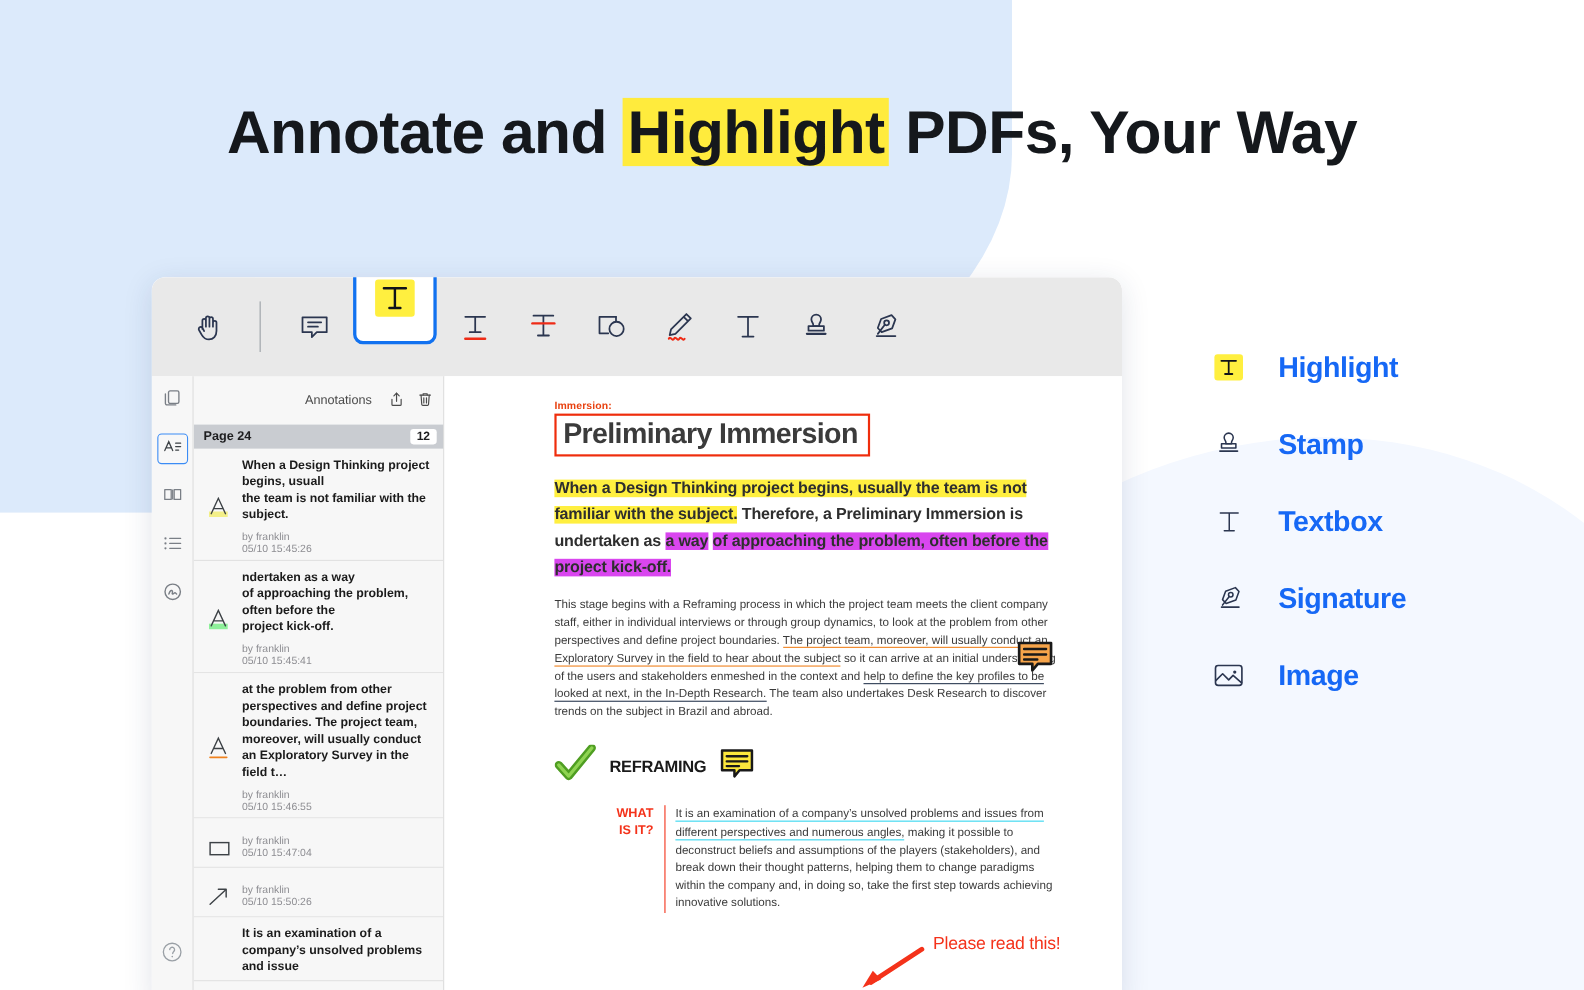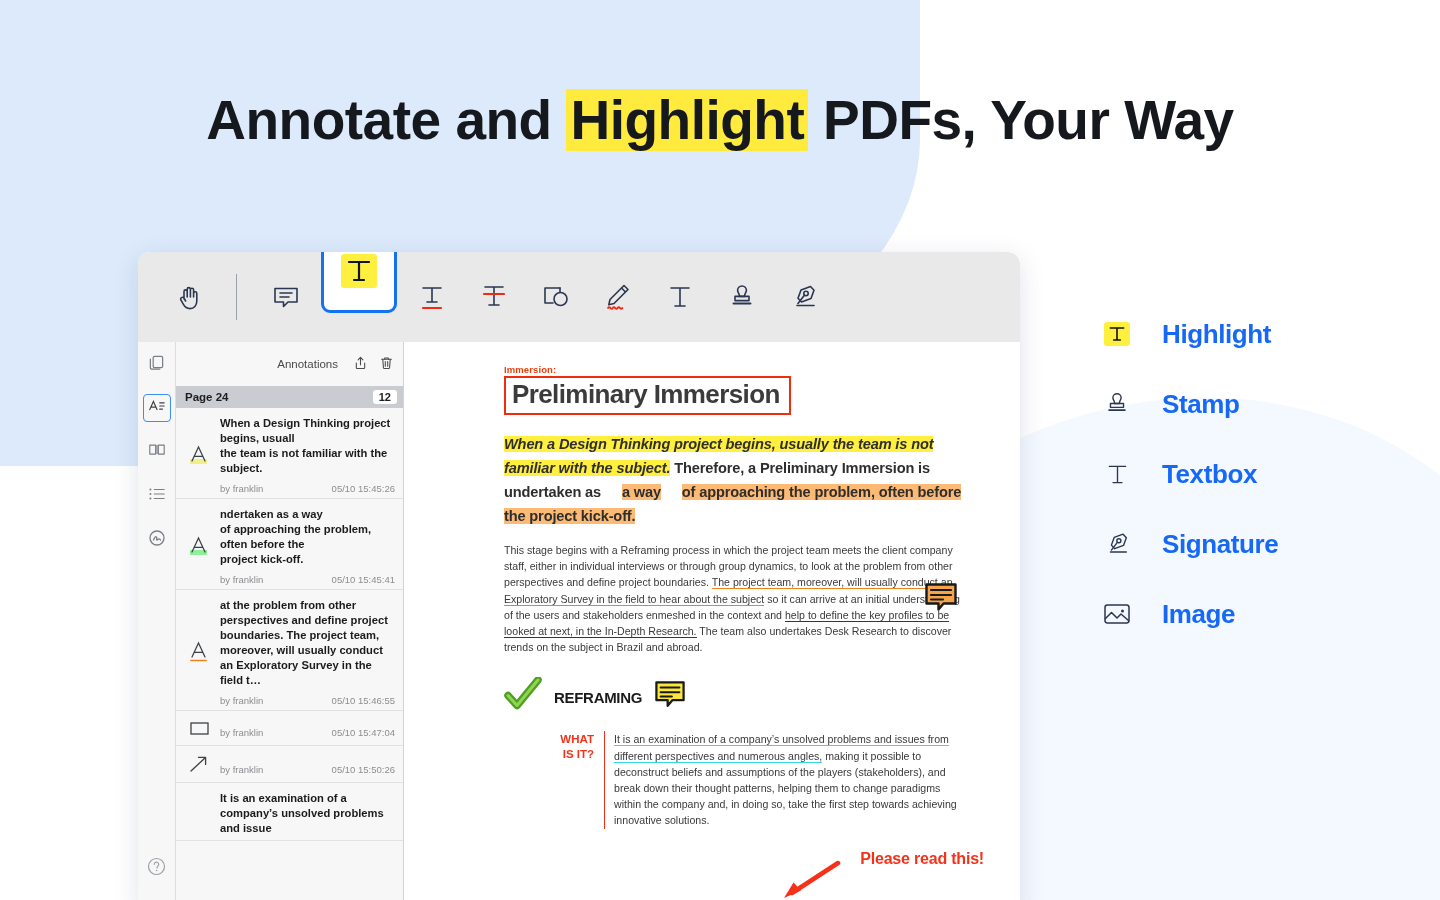--- a/index.html
+++ b/index.html
@@ -141,21 +141,21 @@
     width: 38px; flex: 0 0 38px;
     display: flex; align-items: center; justify-content: center;
   }
   .annot-body { flex: 1; min-width: 0; }
   .annot-text {
     font-size: 11.2px; line-height: 15px; color: #1b1b1b;
     font-weight: bold;
   }
   .annot-meta {
     display: flex; justify-content: space-between;
-    font-size: 9.5px; color: #8d8d92; margin-top: 7px;
+    font-size: 9.5px; color: #8d8d92; margin-top: 7px; flex-direction: column;
   }
   .annot-item.compact { align-items: flex-end; padding-bottom: 6px; }
   .annot-item.compact .annot-body { padding-bottom: 1px; }
 
   
   #pdf-view {
     flex: 1; background: #ffffff; position: relative;
     padding: 22px 56px 0 100px;
     overflow: hidden;
   }
@@ -170,42 +170,42 @@
   #doc-title {
     font-size: 26px; font-weight: bold; color: #3b3b3b;
     letter-spacing: -0.6px;
   }
   #lead-para {
     margin-top: 17px;
     font-size: 14.6px; font-weight: bold; line-height: 24px;
     color: #2e2e2e; letter-spacing: -0.15px;
     position: relative;
   }
-  #lead-para span.y { background: #ffef3f; font-style: italic; }
-  #lead-para span.g { background: #fdba74; margin-left: 17px; }
+  #lead-para span.y { background: #ffef3f; }
+  #lead-para span.g { background: #d946ef; }
   #sticky-note-doc { position: absolute; right: 6px; top: 150px; }
 
   #body-para {
     margin-top: 14px;
     font-size: 10.6px; line-height: 16.2px; color: #3a3a3a;
   }
   .u-orange { border-bottom: 1.3px solid #f0821e; }
   .u-navy { border-bottom: 1.3px solid #2b3a52; }
   .u-cyan { border-bottom: 1.3px solid #36d6ef; }
 
   #reframing-row {
     margin-top: 22px; display: flex; align-items: center; gap: 12px;
   }
   #reframing-label {
     font-size: 15px; font-weight: bold; color: #1a1a1a;
     letter-spacing: -0.3px;
   }
   #please-read {
-    position: absolute; right: 36px; top: 508px;
-    color: #f4321a; font-size: 16px; font-weight: bold;
+    position: absolute; right: 56px; top: 508px;
+    color: #f4321a; font-size: 16px; font-weight: normal;
     letter-spacing: -0.2px;
   }
   #read-arrow { position: absolute; right: 178px; top: 518px; }
 
   #whatisit-block {
     margin-top: 14px; display: flex; padding-left: 34px;
   }
   #whatisit-label {
     width: 66px; flex: 0 0 66px; text-align: right;
     color: #f4321a; font-size: 11.5px; font-weight: bold;

